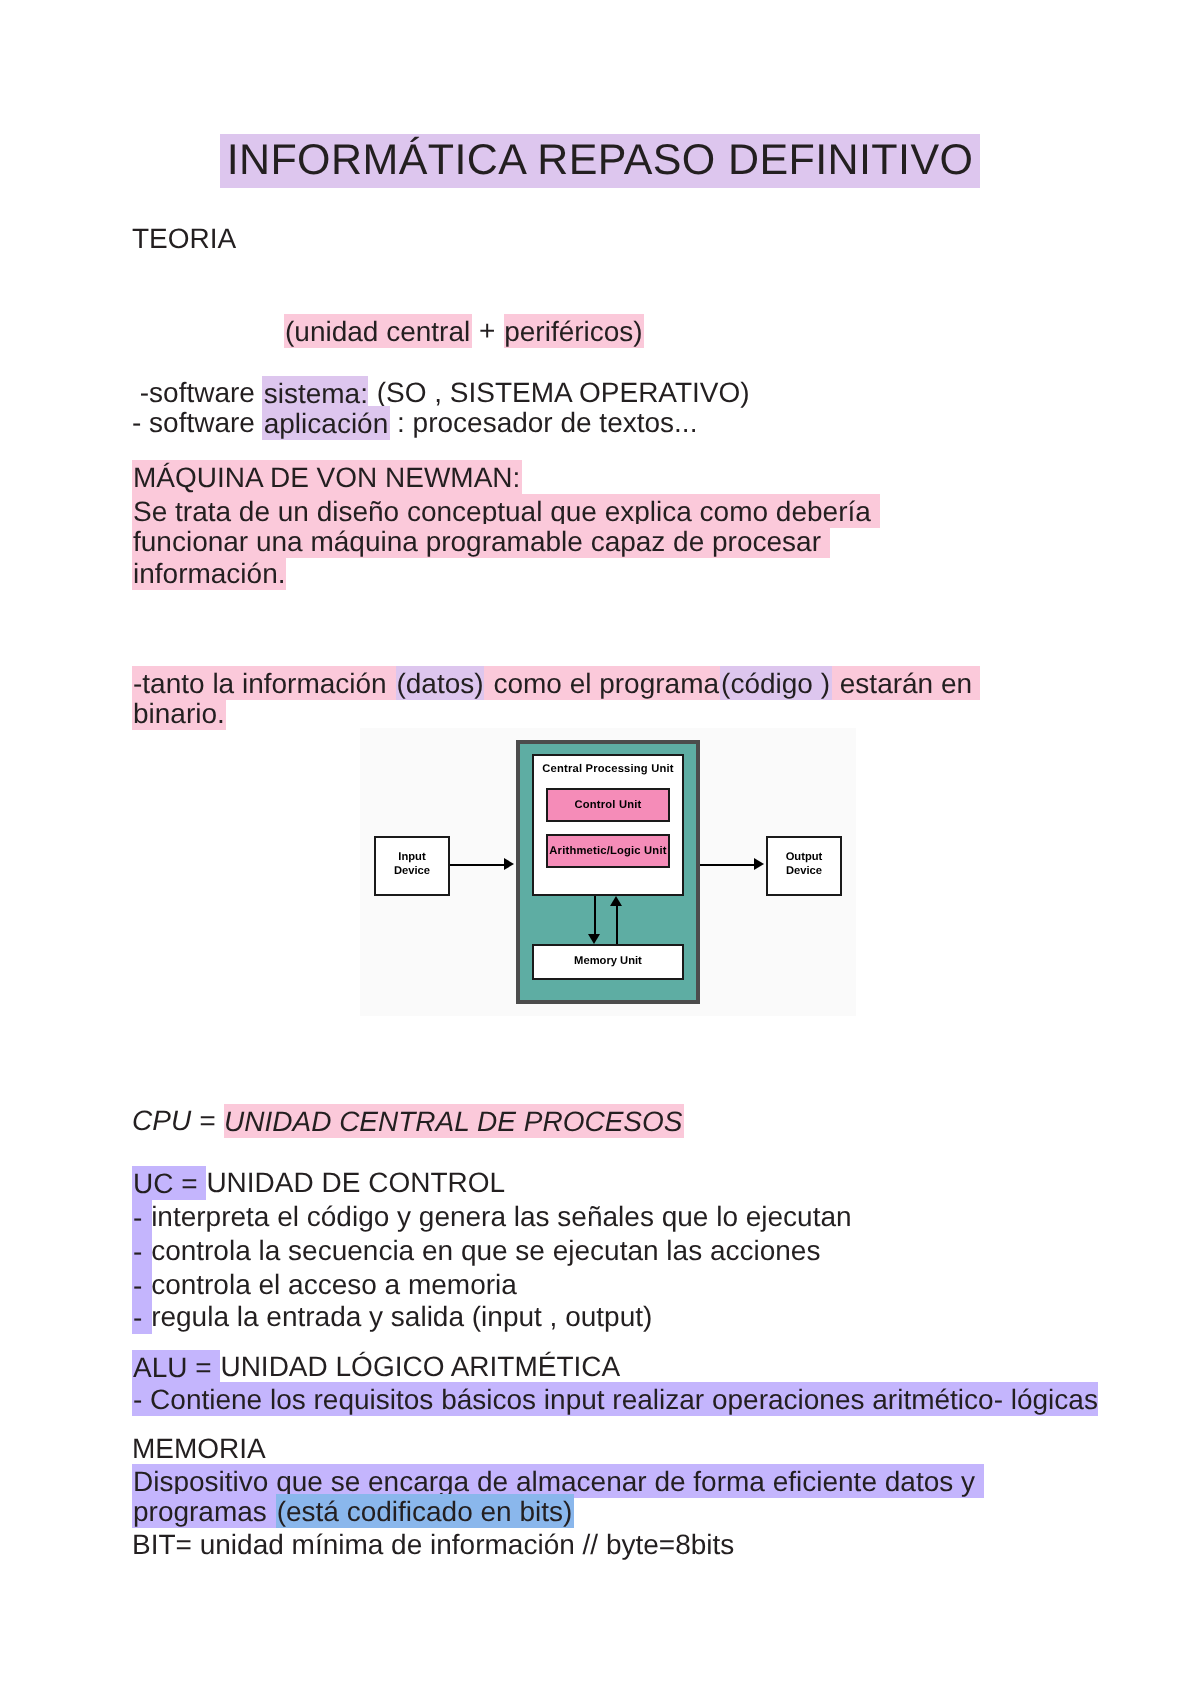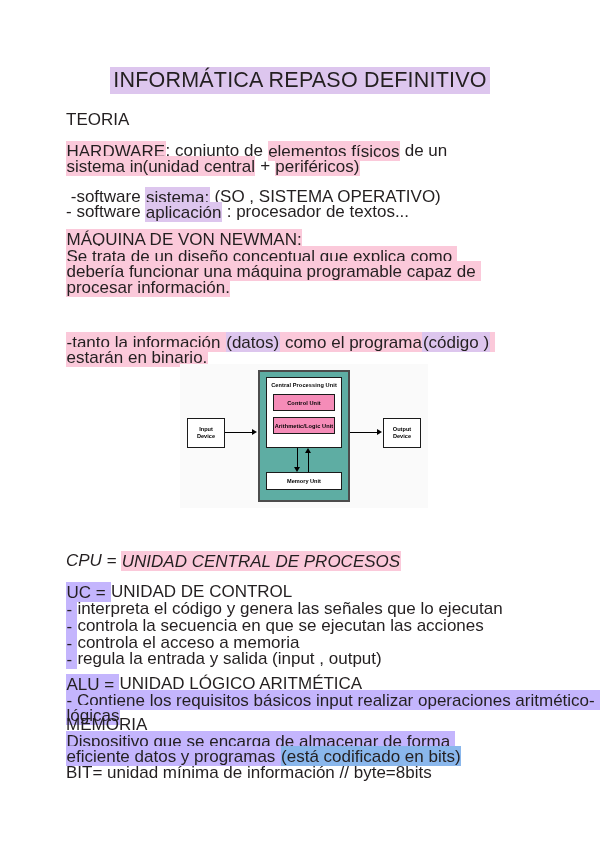--- a/index.html
+++ b/index.html
@@ -34,21 +34,21 @@
     letter-spacing: 0.2px;
     white-space: nowrap;
   }
   .doc-title .hl {
     padding: 1px 3px 2px 3px;
   }
 
   
   .tx {
     position: absolute;
-    font-size: 17px;
+    font-size: 14px;
     line-height: 15.6px;
     white-space: pre-wrap;
     left: 66px;
   }
   .tx.w {
     width: 420px;
   }
 
   
   .hl-purple { background: #ddc6ee; }
@@ -185,21 +185,20 @@
 </style>
 </head>
 <body>
 
 <div class="page">
 
   <div class="doc-title"><span class="hl hl-purple">INFORMÁTICA REPASO DEFINITIVO</span></div>
 
   <div class="tx" style="top:112px;">TEORIA</div>
 
-  <div class="tx w" style="top:143px;"><span class="hl-pink">HARDWARE</span><span>: conjunto de </span><span class="hl-pink">elementos físicos</span><span> de un </span><span class="hl-pink">sistema informático</span><span>.</span></div>
 
   <div class="tx" style="top:158px; left:142px;"><span class="hl-pink">(unidad central</span><span> + </span><span class="hl-pink">periféricos)</span></div>
 
 
   <div class="tx w" style="top:189px;"><span> -software </span><span class="hl-purple">sistema:</span><span> (SO , SISTEMA OPERATIVO)</span></div>
 
   <div class="tx w" style="top:204px;"><span>- software </span><span class="hl-purple">aplicación</span><span> : procesador de textos...</span></div>
 
   <div class="tx" style="top:231px;"><span class="hl-pink">MÁQUINA DE VON NEWMAN:</span></div>
 

